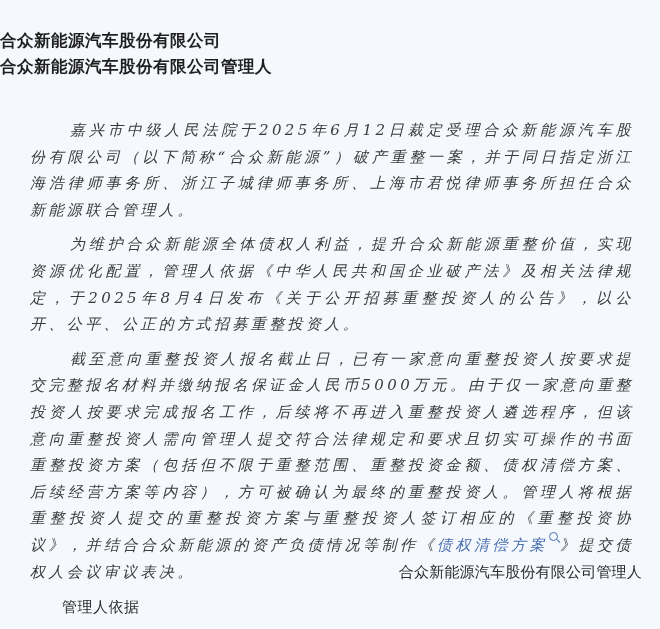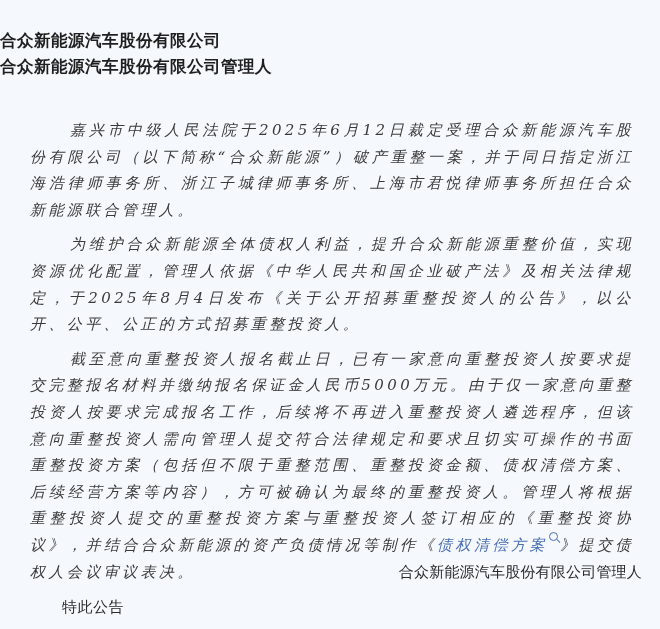--- a/index.html
+++ b/index.html
@@ -98,18 +98,18 @@
 
 <div class="title-block">
   <span class="title-line">合众新能源汽车股份有限公司</span>
   <span class="title-line">合众新能源汽车股份有限公司管理人</span>
 </div>
 
 <div class="body">
   <p class="para">嘉兴市中级人民法院于2025年6月12日裁定受理合众新能源汽车股份有限公司（以下简称“合众新能源”）破产重整一案，并于同日指定浙江海浩律师事务所、浙江子城律师事务所、上海市君悦律师事务所担任合众新能源联合管理人。</p>
   <p class="para">为维护合众新能源全体债权人利益，提升合众新能源重整价值，实现资源优化配置，管理人依据《中华人民共和国企业破产法》及相关法律规定，于2025年8月4日发布《关于公开招募重整投资人的公告》，以公开、公平、公正的方式招募重整投资人。</p>
   <p class="para"><span>截至意向重整投资人报名截止日，已有一家意向重整投资人按要求提交完整报名材料并缴纳报名保证金人民币5000万元。由于仅一家意向重整投资人按要求完成报名工作，后续将不再进入重整投资人遴选程序，但该意向重整投资人需向管理人提交符合法律规定和要求且切实可操作的书面重整投资方案（包括但不限于重整范围、重整投资金额、债权清偿方案、后续经营方案等内容），方可被确认为最终的重整投资人。管理人将根据重整投资人提交的重整投资方案与重整投资人签订相应的《重整投资协议》，并结合合众新能源的资产负债情况等制作《</span><span class="link">债权清偿方案</span><span class="search-icon"></span><span>》提交债权人会议审议表决。</span></p>
-  <p class="closing">特此公告</p>
+  <p class="closing">管理人依据</p>
 </div>
 
 <div class="signature">
   <span class="sig-line">合众新能源汽车股份有限公司管理人</span>
 </div>
 
 </body></html>

